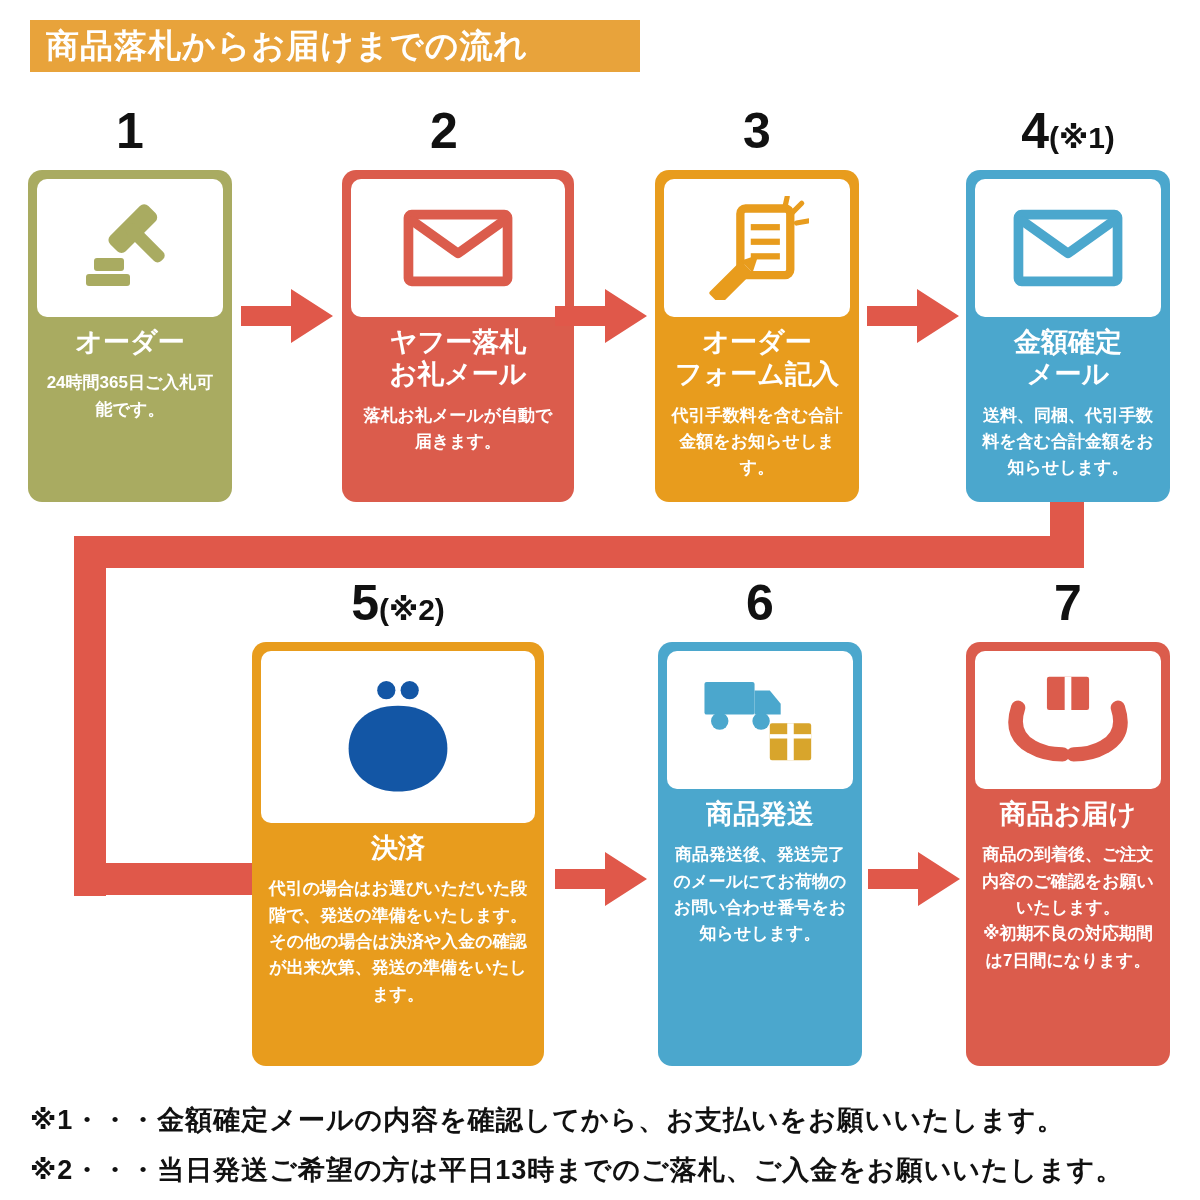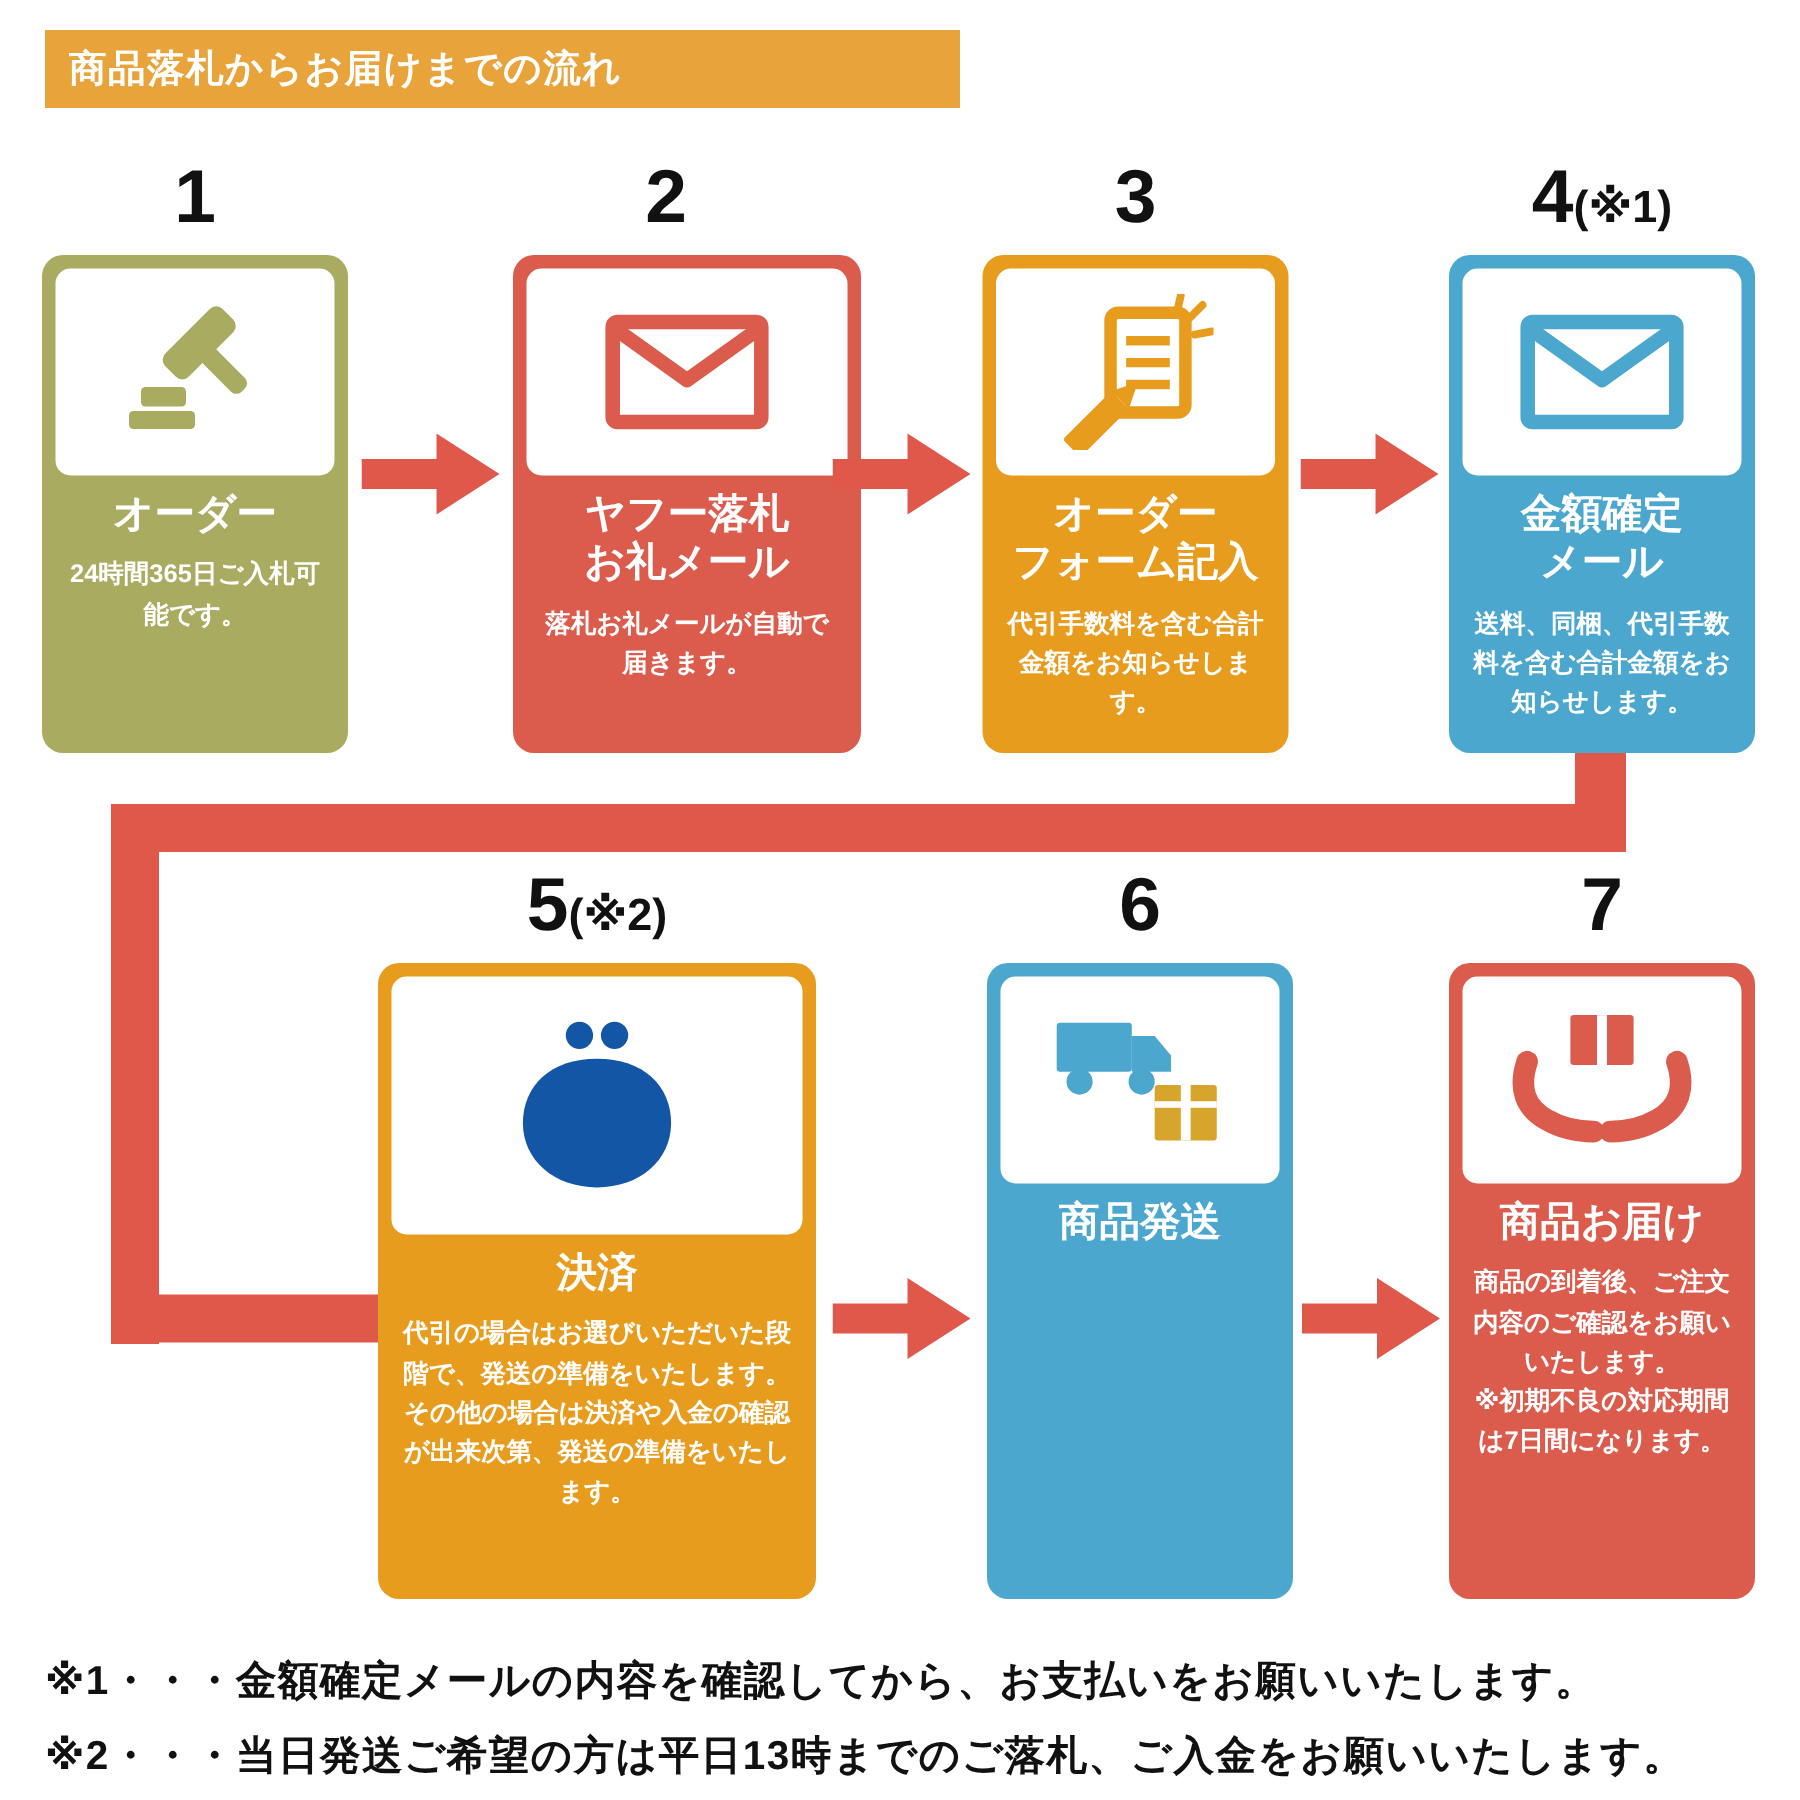--- a/index.html
+++ b/index.html
@@ -2,21 +2,21 @@
 <html style="--c-header: #E8A33B; --c-step1: #A9AB61; --c-step2: #DB5C4C; --c-step3: #E89C1D; --c-step4: #4BA7CD; --c-step5: #E89C1D; --c-step6: #4BA7CD; --c-step7: #DB5C4C; --c-arrow: #E0584A; --c-purse_blue: #1356A5; --c-box_gold: #D8A52C; --c-number_text: #111111; --c-note_text: #111111;"><head>
 <meta charset="utf-8">
 <style>
   html,body{margin:0;padding:0;background:#fff;}
   .page{
     position:relative;width:1200px;height:1200px;background:#fff;overflow:hidden;
     font-family:"Liberation Sans","DejaVu Sans",sans-serif;
   }
   .header{
     position:absolute;left:30px;top:20px;width:610px;height:52px;
-    background:var(--c-header);color:#fff;font-size:25px;font-weight:bold;
+    background:var(--c-header);color:#fff;font-size:33px;font-weight:bold;
     line-height:52px;padding-left:16px;box-sizing:border-box;letter-spacing:1px;
   }
   .num{
     position:absolute;text-align:center;font-size:50px;font-weight:bold;
     color:var(--c-number_text);line-height:1;
   }
   .num .suffix{font-size:30px;font-weight:bold;}
   .card{
     position:absolute;border-radius:14px;color:#fff;box-sizing:border-box;
   }
@@ -167,20 +167,21 @@
         <rect x="4" y="10" width="46" height="30" rx="2"></rect>
         <path d="M50 18 h14 l10 12 v10 h-24 z"></path>
         <circle cx="18" cy="46" r="8"></circle>
         <circle cx="56" cy="46" r="8"></circle>
         <rect class="gold" x="64" y="48" width="38" height="34" rx="2"></rect>
         <rect class="white" x="80" y="48" width="6" height="34"></rect>
         <rect class="white" x="64" y="58" width="38" height="4"></rect>
       </svg>
     </div>
     <div class="title">商品発送</div>
+    <div class="body">商品発送後、発送完了のメールにてお荷物のお問い合わせ番号をお知らせします。</div>
   </section>
 
   <section class="card s7" style="left:966px;top:642px;width:204px;height:424px;">
     <div class="iconbox">
       <svg width="122" height="100" viewBox="0 0 110 90" fill="currentColor">
         <rect x="36" y="6" width="38" height="30" rx="2"></rect>
         <rect class="white" x="52" y="6" width="6" height="30"></rect>
         <path d="M10 34 Q2 58 22 69 Q34 76 50 76" fill="none" stroke="currentColor" stroke-width="13" stroke-linecap="round"></path>
         <path d="M100 34 Q108 58 88 69 Q76 76 60 76" fill="none" stroke="currentColor" stroke-width="13" stroke-linecap="round"></path>
       </svg>

